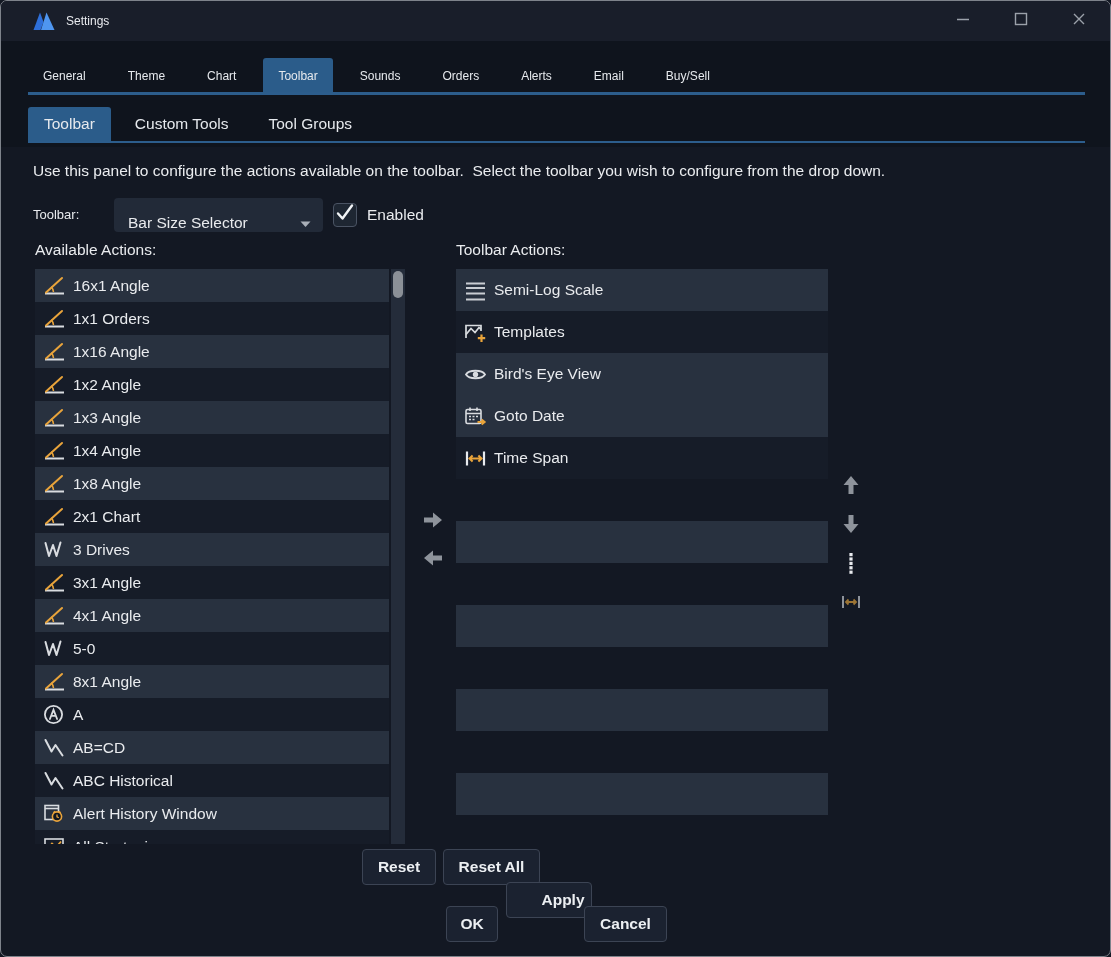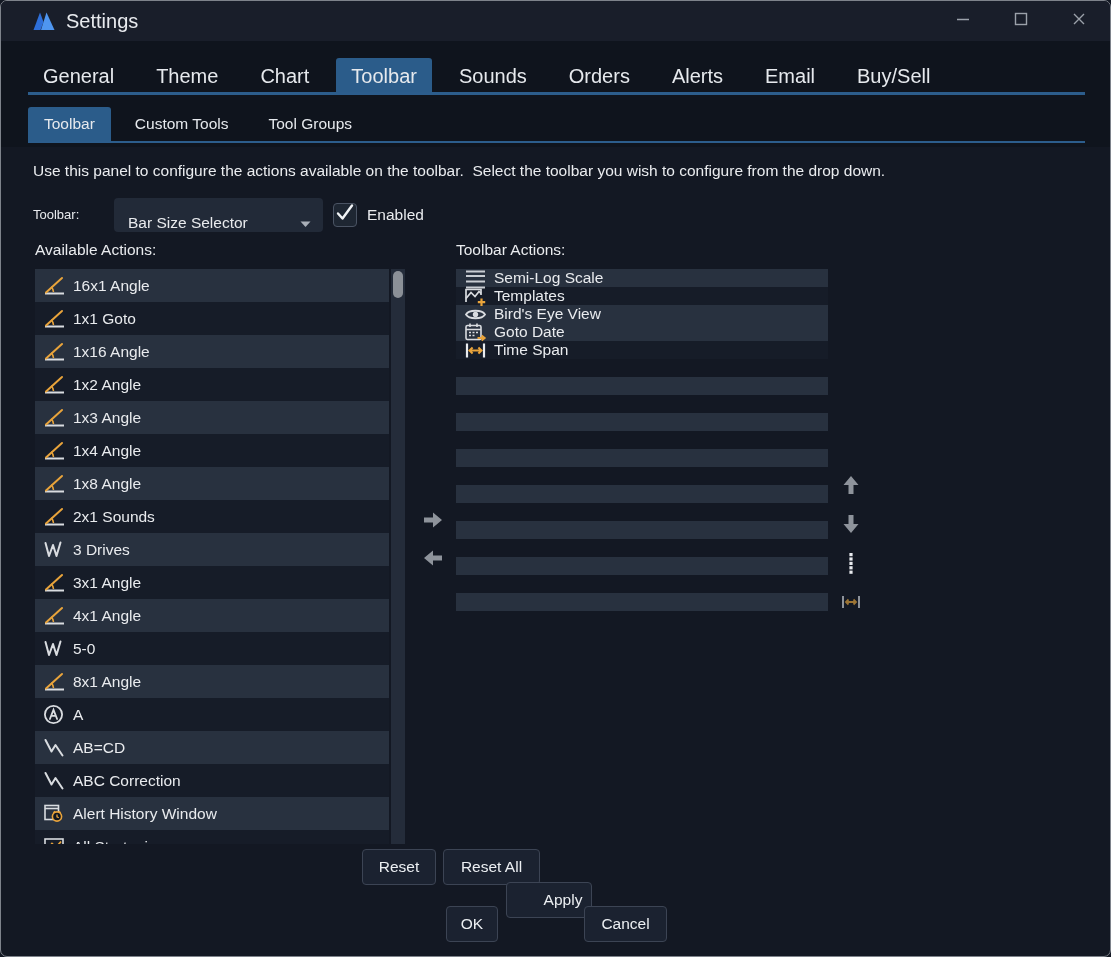--- a/index.html
+++ b/index.html
@@ -18,34 +18,34 @@
     border:1px solid #7e838b;
     border-radius:7px;
     overflow:hidden;
   }
   
   .titlebar {
     position:absolute; left:0; top:0; right:0; height:40px;
     background:#191e2a;
     display:flex; align-items:center; padding-left:30px; gap:10px;
   }
-  .title-text { font-size:20px; color:#e8eaee; }
+  .title-text { font-size:12px; color:#e8eaee; }
   .win-controls {
     position:absolute; right:18px; top:0; height:40px;
     display:flex; align-items:center; gap:32px;
   }
   .win-btn { width:28px; height:28px; display:flex; align-items:center; justify-content:center; cursor:default; }
   
   .tabband { position:absolute; left:0; top:40px; right:0; height:106px; background:#0f141d; }
   .tabbar {
     position:absolute; left:27px; top:57px; height:36px;
     display:flex; gap:12px; align-items:stretch;
   }
   .tab {
-    padding:0 15px; line-height:36px; font-size:20px; color:#e6e9ed; white-space:nowrap;
+    padding:0 15px; line-height:36px; font-size:12px; color:#e6e9ed; white-space:nowrap;
   }
   .tab.selected { background:var(--accent,#2b5c8a); border-radius:3px 3px 0 0; }
   .tab-underline { position:absolute; left:27px; width:1057px; top:91px; height:3px; background:var(--underline,#2c5d8c); }
   .subtabbar {
     position:absolute; left:27px; top:106px; height:34px;
     display:flex; gap:8px; align-items:stretch;
   }
   .subtab { padding:0 16px; line-height:34px; font-size:15.5px; color:#e6e9ed; white-space:nowrap; }
   .subtab.selected { background:var(--accent,#2b5c8a); border-radius:3px 3px 0 0; }
   .subtab-underline { position:absolute; left:27px; width:1057px; top:139.5px; height:2.5px; background:var(--underline,#2c5d8c); }
@@ -67,39 +67,40 @@
     display:flex; align-items:center; justify-content:center;
   }
   .enabled-label { position:absolute; left:366px; top:197px; height:34px; line-height:34px; font-size:15.5px; }
   
   .alabel { position:absolute; left:34px; top:240px; font-size:15.5px; }
   .tlabel { position:absolute; left:455px; top:240px; font-size:15.5px; }
   .alist { position:absolute; left:34px; top:268px; width:354px; height:575px; overflow:hidden; }
   .tlist { position:absolute; left:455px; top:268px; width:372px; height:575px; overflow:hidden; }
   .row { display:flex; align-items:center; gap:6px; padding-left:7px; }
   .alist .row { height:33px; }
-  .tlist .row { height:18px; }
+  .tlist .row { height:42px; }
   .row.light { background:var(--row_light,#28313f); }
   .row.dark { background:var(--row_dark,#161c28); }
   .row.slot-dark { background:transparent; }
   .icon { width:25px; height:23px; flex:none; display:flex; align-items:center; justify-content:center; }
   .row-label { font-size:15.5px; color:#e9ebee; white-space:nowrap; }
   .scroll-track { position:absolute; left:390px; top:268px; width:14px; height:575px; background:#242c3a; }
   .scroll-thumb { position:absolute; left:2px; top:2px; width:10px; height:27px; background:#8b9097; border-radius:5px; }
   
   .transfer-col { position:absolute; left:419px; top:508px; display:flex; flex-direction:column; gap:12px; }
   .side-col { position:absolute; left:837px; top:473px; display:flex; flex-direction:column; gap:13px; }
   .icon-btn { width:26px; height:26px; display:flex; align-items:center; justify-content:center; cursor:default; }
   
   .btn {
     position:absolute; height:36px;
     background:#1b2230; border:1px solid #3c4454; border-radius:4px;
     color:#eceff2; font-size:15.5px;
     display:flex; align-items:center; justify-content:center; cursor:default;
     font-family:"Liberation Sans", sans-serif;
+    font-weight:bold;
   }
   .btn-reset    { left:361px; top:848px; width:74px; }
   .btn-resetall { left:442px; top:848px; width:97px; }
   .btn-ok       { left:445px; top:905px; width:52px; }
   .btn-apply    { left:505px; top:881px; width:86px;padding-left:28px; }
   .btn-cancel   { left:583px; top:905px; width:83px; }
 </style>
 </head>
 <body style="--accent: #2b5c8a; --underline: #2c5d8c; --orange: #e9a43b; --row_light: #28313f; --row_dark: #161c28; --background: #131823;">
 
@@ -184,21 +185,21 @@
         <span class="row-label">16x1 Angle</span>
       </div>
       <div class="row dark">
         <span class="icon">
           <svg width="23" height="21" viewBox="0 0 23 21">
             <path d="M2 18.5 H21" stroke="#d9dce0" stroke-width="2"></path>
             <path d="M3 17.5 L19 3" stroke="#e9a43b" stroke-width="2" stroke-linecap="round"></path>
             <path d="M10.5 17 A 8 8 0 0 0 8.2 11.8" stroke="#e9a43b" stroke-width="1.5" fill="none"></path>
           </svg>
         </span>
-        <span class="row-label">1x1 Goto</span>
+        <span class="row-label">1x1 Orders</span>
       </div>
       <div class="row light">
         <span class="icon">
           <svg width="23" height="21" viewBox="0 0 23 21">
             <path d="M2 18.5 H21" stroke="#d9dce0" stroke-width="2"></path>
             <path d="M3 17.5 L19 3" stroke="#e9a43b" stroke-width="2" stroke-linecap="round"></path>
             <path d="M10.5 17 A 8 8 0 0 0 8.2 11.8" stroke="#e9a43b" stroke-width="1.5" fill="none"></path>
           </svg>
         </span>
         <span class="row-label">1x16 Angle</span>
@@ -244,21 +245,21 @@
         <span class="row-label">1x8 Angle</span>
       </div>
       <div class="row dark">
         <span class="icon">
           <svg width="23" height="21" viewBox="0 0 23 21">
             <path d="M2 18.5 H21" stroke="#d9dce0" stroke-width="2"></path>
             <path d="M3 17.5 L19 3" stroke="#e9a43b" stroke-width="2" stroke-linecap="round"></path>
             <path d="M10.5 17 A 8 8 0 0 0 8.2 11.8" stroke="#e9a43b" stroke-width="1.5" fill="none"></path>
           </svg>
         </span>
-        <span class="row-label">2x1 Sounds</span>
+        <span class="row-label">2x1 Chart</span>
       </div>
       <div class="row light">
         <span class="icon">
           <svg width="23" height="21" viewBox="0 0 23 21">
             <path d="M2.5 4 L6 17 L10 6 L13.5 17 L17.5 3.5" stroke="#d9dce0" stroke-width="2" fill="none" stroke-linejoin="round" stroke-linecap="round"></path>
           </svg>
         </span>
         <span class="row-label">3 Drives</span>
       </div>
       <div class="row dark">
@@ -315,21 +316,21 @@
           </svg>
         </span>
         <span class="row-label">AB=CD</span>
       </div>
       <div class="row dark">
         <span class="icon">
           <svg width="23" height="21" viewBox="0 0 23 21">
             <path d="M2.5 3 L8.5 14.5 L12.5 8 L19.5 18.5" stroke="#d9dce0" stroke-width="2" fill="none" stroke-linejoin="round" stroke-linecap="round"></path>
           </svg>
         </span>
-        <span class="row-label">ABC Correction</span>
+        <span class="row-label">ABC Historical</span>
       </div>
       <div class="row light">
         <span class="icon">
           <svg width="23" height="21" viewBox="0 0 23 21">
             <rect x="2" y="2.5" width="13.5" height="14" stroke="#d9dce0" stroke-width="1.6" fill="none"></rect>
             <path d="M2 5.5 H15.5" stroke="#d9dce0" stroke-width="1.6"></path>
             <path d="M10.3 9.8 L12.2 8.2 M17.7 9.8 L15.8 8.2" stroke="#e9a43b" stroke-width="1.5"></path>
             <circle cx="14" cy="13.5" r="4.6" fill="#11161f" stroke="#e9a43b" stroke-width="1.6"></circle>
             <path d="M14 11.5 V13.8 L15.8 14.8" stroke="#e9a43b" stroke-width="1.3" fill="none"></path>
           </svg>

